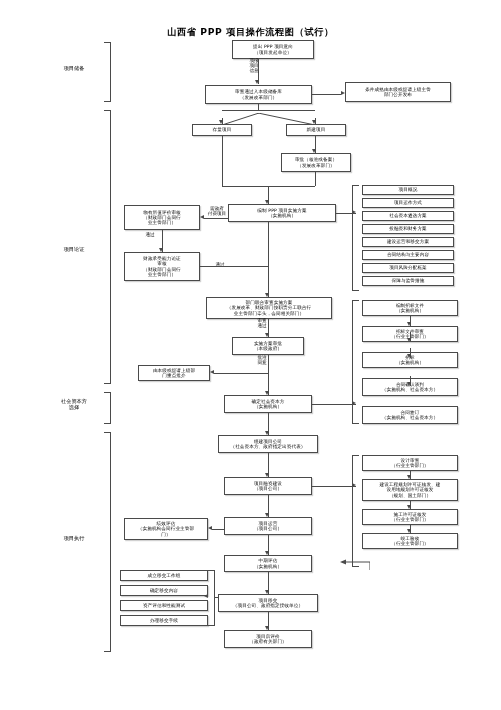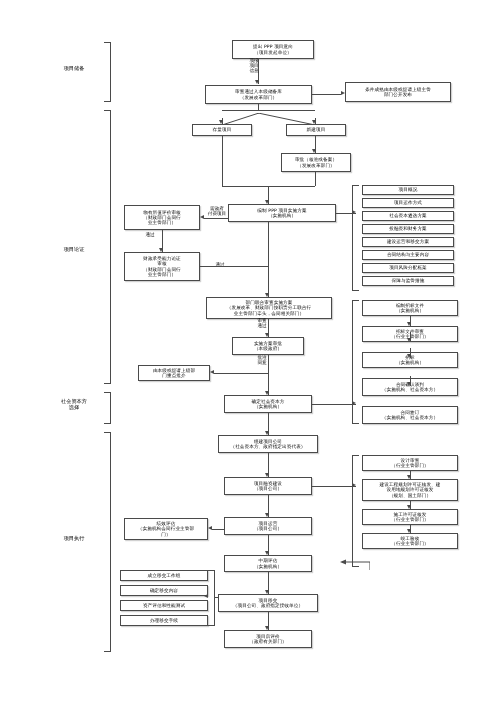--- a/index.html
+++ b/index.html
@@ -35,20 +35,21 @@
   .arw-l{border-top:2.6px solid transparent;border-bottom:2.6px solid transparent;border-right:4px solid #4a4a4a;}
   .brk{position:absolute;border:1px solid #4a4a4a;border-left:none;}
   .brkL{position:absolute;border:1px solid #4a4a4a;border-right:none;}
   .edge{position:absolute;}
 </style>
 </head>
 <body>
 
 <div id="canvas">
 
+  <div class="title">山西省 PPP 项目操作流程图（试行）</div>
 
   <div class="lbl" style="left:48px;top:65px;width:52px;">项目储备</div>
   <div class="lbl" style="left:48px;top:246px;width:52px;">项目论证</div>
   <div class="lbl" style="left:48px;top:398px;width:52px;">社会资本方
 选择</div>
   <div class="lbl" style="left:48px;top:535px;width:52px;">项目执行</div>
 
   <div class="brk" style="left:104px;top:42px;width:6px;height:58px;"></div>
   <div class="brk" style="left:104px;top:110px;width:6px;height:272px;"></div>
   <div class="brk" style="left:104px;top:392px;width:6px;height:30px;"></div>

